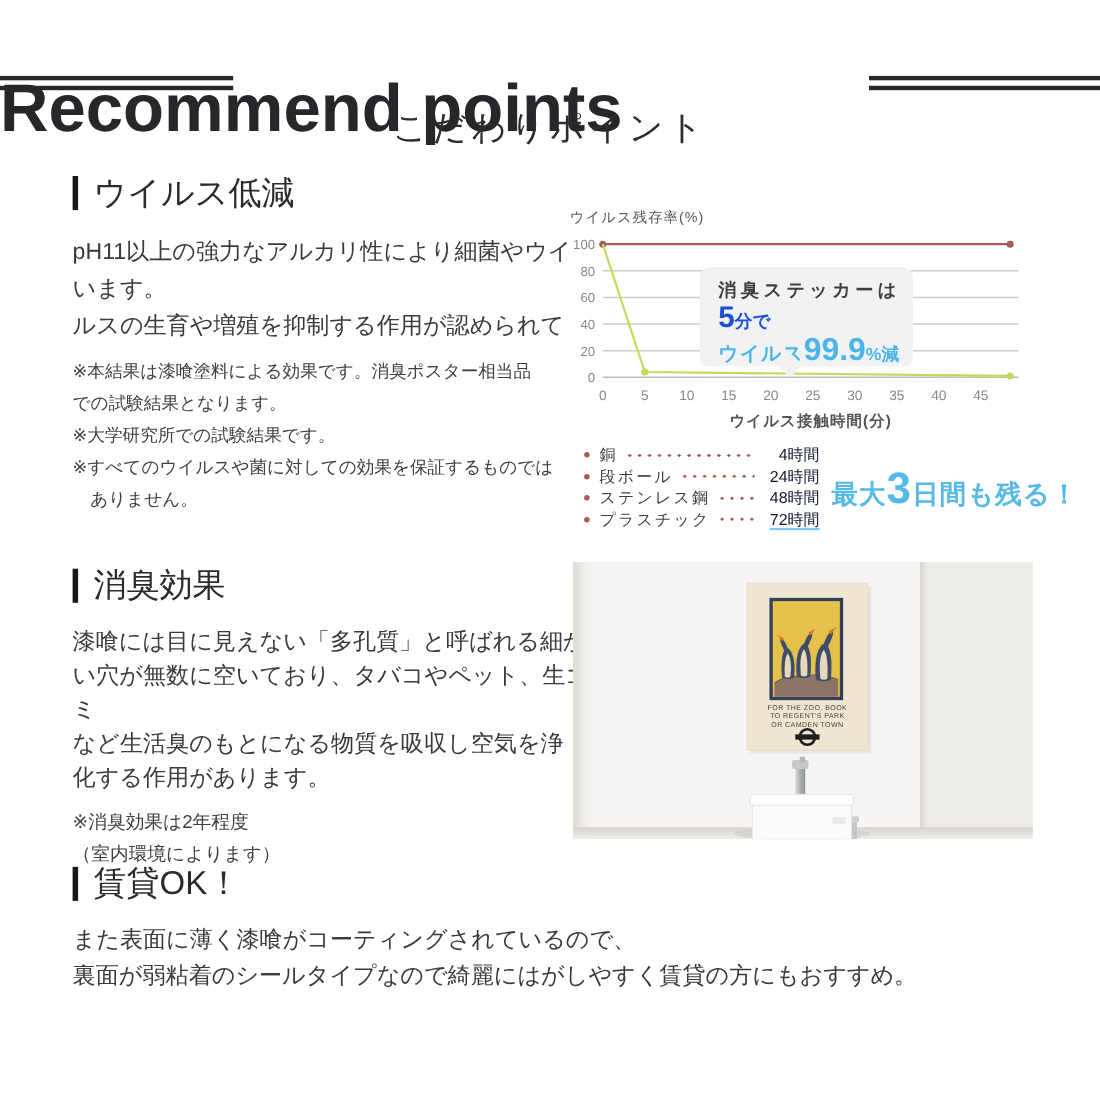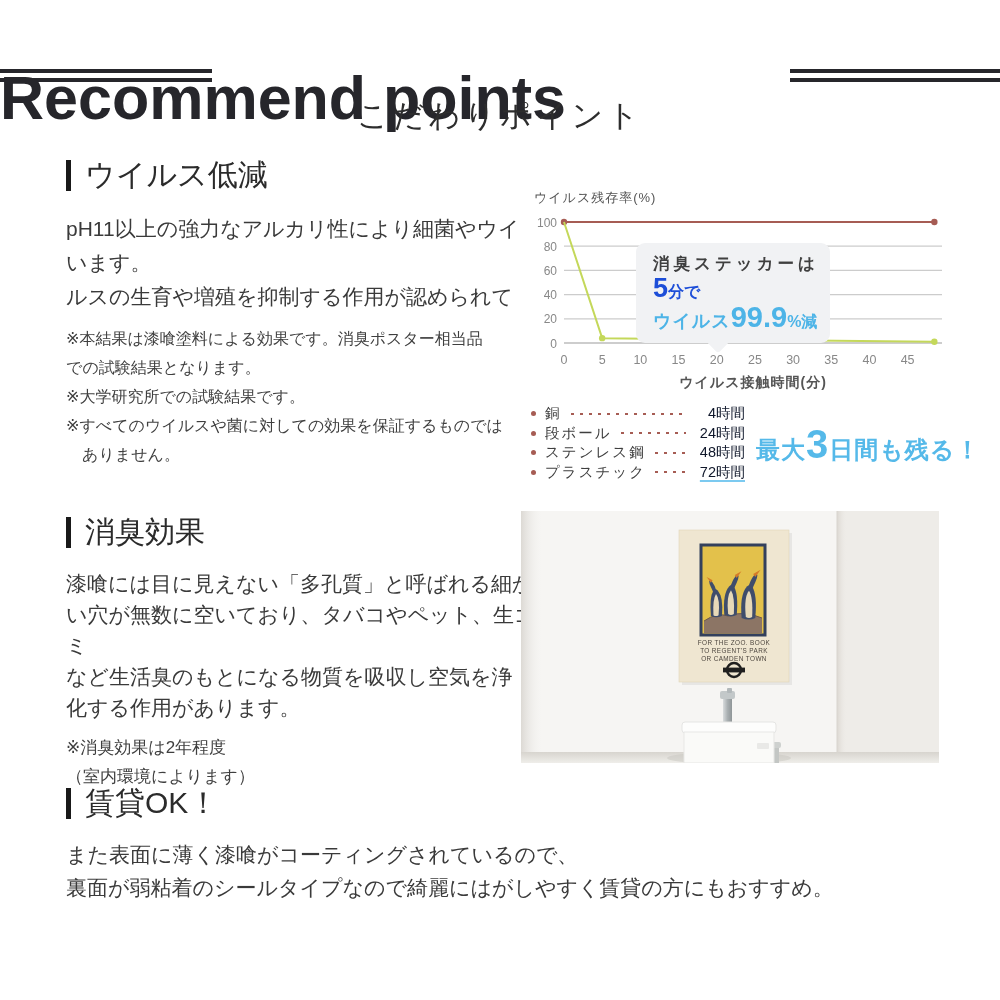--- a/index.html
+++ b/index.html
@@ -23,22 +23,22 @@
   .sec3{top:783px;width:910px;}
   .section-heading{display:flex;align-items:center;gap:14px;font-size:30px;color:#2b2b2b;font-weight:400;}
   .heading-bar{width:5px;height:31px;background:#191919;flex:none;}
   .body-text{margin-top:16px;font-size:21px;line-height:34px;color:#3a3a3a;}
   .sec2 .body-text{margin-top:15px;line-height:31px;}
   .sec3 .body-text{margin-top:14px;line-height:33px;}
   .notes{margin-top:10px;font-size:16px;line-height:29px;color:#3f3f3f;}
   .sec2 .notes{margin-top:10px;font-size:17px;line-height:29px;}
 
   
-  .chart-wrap{position:absolute;left:532px;top:186px;width:425px;height:218px;}
-  .callout{position:absolute;left:636px;top:243px;width:194px;height:100px;background:#f1f2f4;
+  .chart-wrap{position:absolute;left:516px;top:186px;width:425px;height:218px;}
+  .callout{position:absolute;left:636px;top:243px;width:194px;height:90px;background:#f1f2f4;
            border-radius:9px;padding:10px 0 0 17px;box-sizing:border-box;z-index:5;}
   .co-arrow{position:absolute;left:74px;bottom:-7px;width:16px;height:16px;background:#f1f2f4;
             transform:rotate(45deg);border-radius:3px;}
   .co-l1{font-size:16.5px;letter-spacing:4px;color:#3f3f3f;font-weight:700;}
   .co-l2{margin-top:1px;color:#1d4ed8;line-height:24px;}
   .co-l2 .big{font-size:27px;font-weight:700;}
   .co-l2 .sm{font-size:16px;font-weight:700;}
   .co-l3{color:#4db4e7;line-height:26px;}
   .co-l3 .mid{font-size:18px;font-weight:700;letter-spacing:1px;}
   .co-l3 .big{font-size:29px;font-weight:700;}

